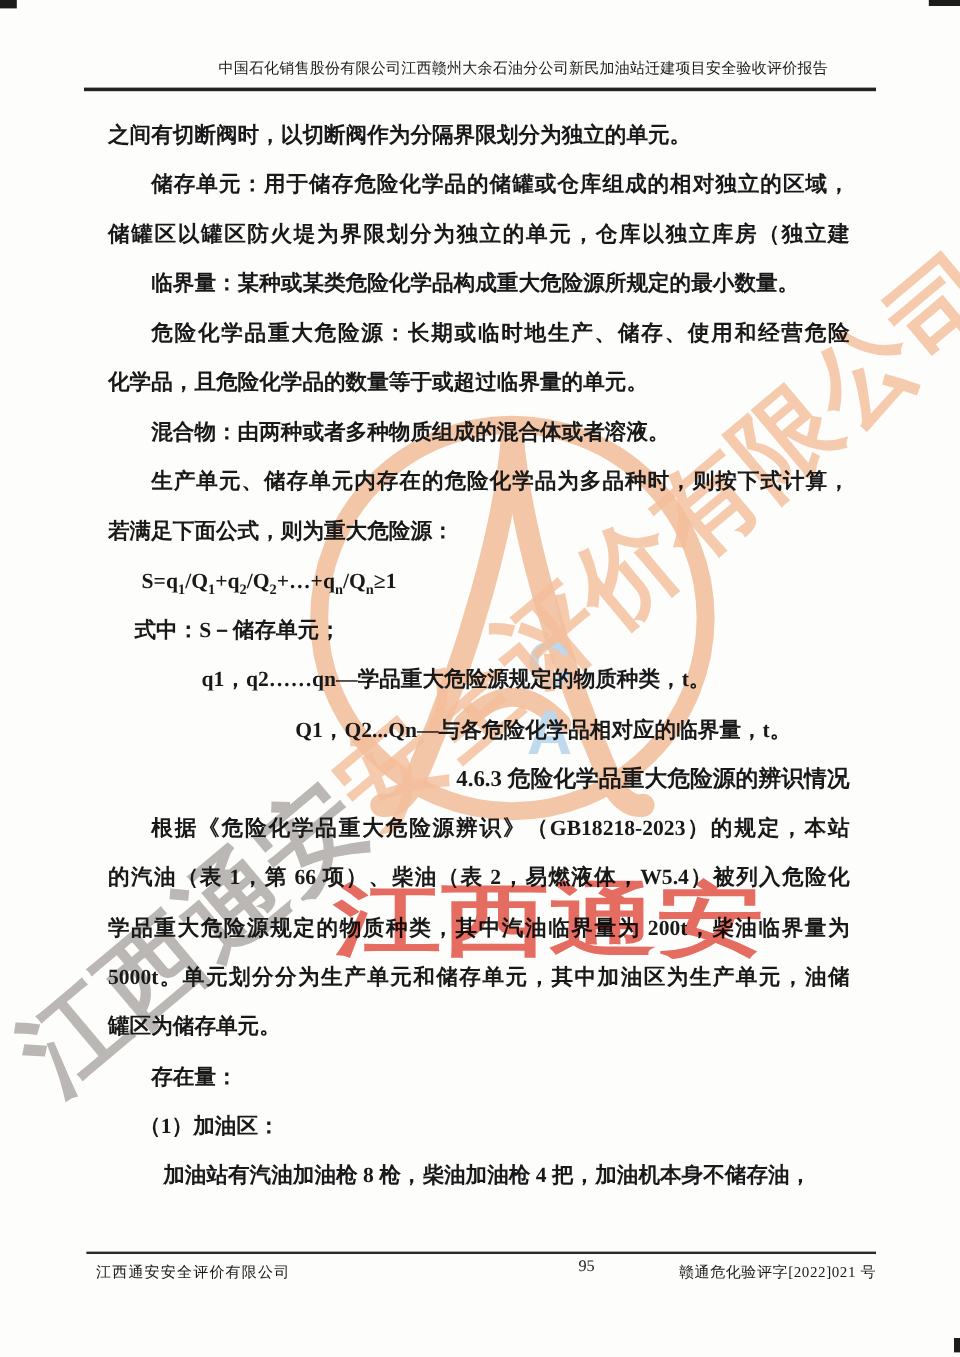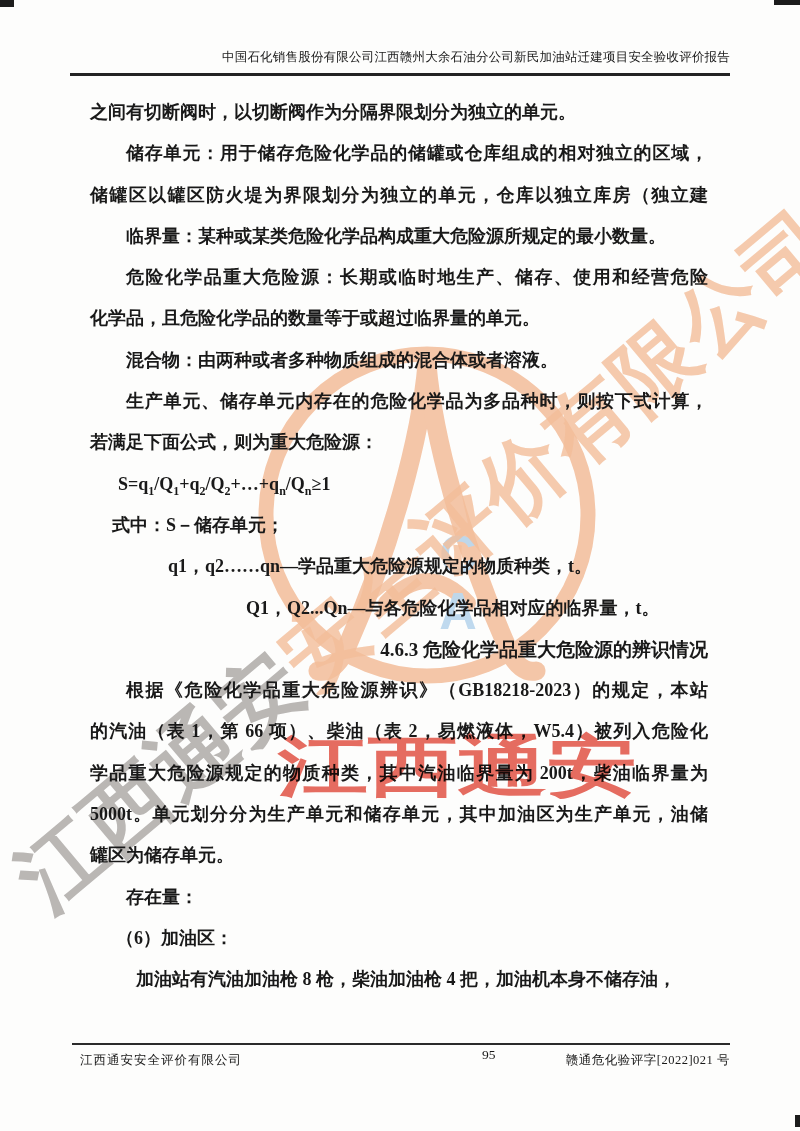--- a/index.html
+++ b/index.html
@@ -13,21 +13,21 @@
   .corner.tl { left:0; top:0; width:14px; height:7px; }
   .corner.tr { right:0; top:0; width:26px; height:5px; }
   .corner.br { right:0; bottom:4px; width:5px; height:12px; }
 
   
   .doc-header {
     position:absolute; top:49px; left:70px; width:660px;
     border-bottom:3px solid #232323; padding-bottom:7px;
   }
   .doc-header .title {
-    font-size:12.5px; white-space:nowrap; text-align:right;
+    font-size:12.5px; white-space:nowrap; text-align:left;
     padding-left:112px; letter-spacing:0.2px;
   }
 
   
   .wm-layer { position:absolute; inset:0; pointer-events:none; z-index:1; }
   .wm-logo { position:absolute; left:250px; top:337px; opacity:.85; }
   .wm-monogram {
     position:absolute; left:428px; top:526px; width:60px; text-align:center;
     font-family:"Liberation Sans","DejaVu Sans",sans-serif; font-weight:bold;
     font-size:52px; line-height:57px; color:#bcd8ee; opacity:.95;
@@ -112,21 +112,21 @@
     <div class="line" style="padding-left:22px">式中：S－储存单元；</div>
     <div class="line" style="padding-left:78px">q1，q2……qn—学品重大危险源规定的物质种类，t。</div>
     <div class="line" style="padding-left:156px">Q1，Q2...Qn—与各危险化学品相对应的临界量，t。</div>
     <div class="line heading" style="padding-left:0">4.6.3 危险化学品重大危险源的辨识情况</div>
     <div class="line full" style="padding-left:36px">根据《危险化学品重大危险源辨识》（GB18218-2023）的规定，本站</div>
     <div class="line full" style="padding-left:0">的汽油（表 1，第 66 项）、柴油（表 2，易燃液体，W5.4）被列入危险化</div>
     <div class="line full" style="padding-left:0">学品重大危险源规定的物质种类，其中汽油临界量为 200t，柴油临界量为</div>
     <div class="line full" style="padding-left:0">5000t。单元划分分为生产单元和储存单元，其中加油区为生产单元，油储</div>
     <div class="line" style="padding-left:0">罐区为储存单元。</div>
     <div class="line" style="padding-left:36px">存在量：</div>
-    <div class="line" style="padding-left:26px">（6）加油区：</div>
+    <div class="line" style="padding-left:26px">（1）加油区：</div>
     <div class="line" style="padding-left:46px">加油站有汽油加油枪 8 枪，柴油加油枪 4 把，加油机本身不储存油，</div>
   </div>
 
   <div class="red-stamp">江西通安</div>
 
   <div class="doc-footer">
     <span class="footer-left">江西通安安全评价有限公司</span>
     <span class="footer-page">95</span>
     <span class="footer-right">赣通危化验评字[2022]021 号</span>
   </div>

